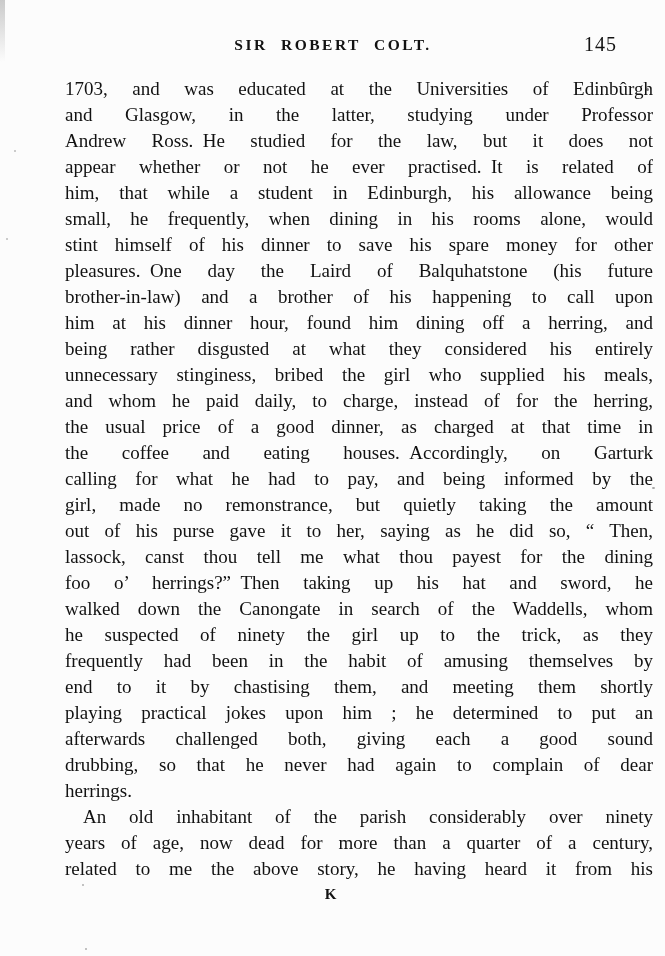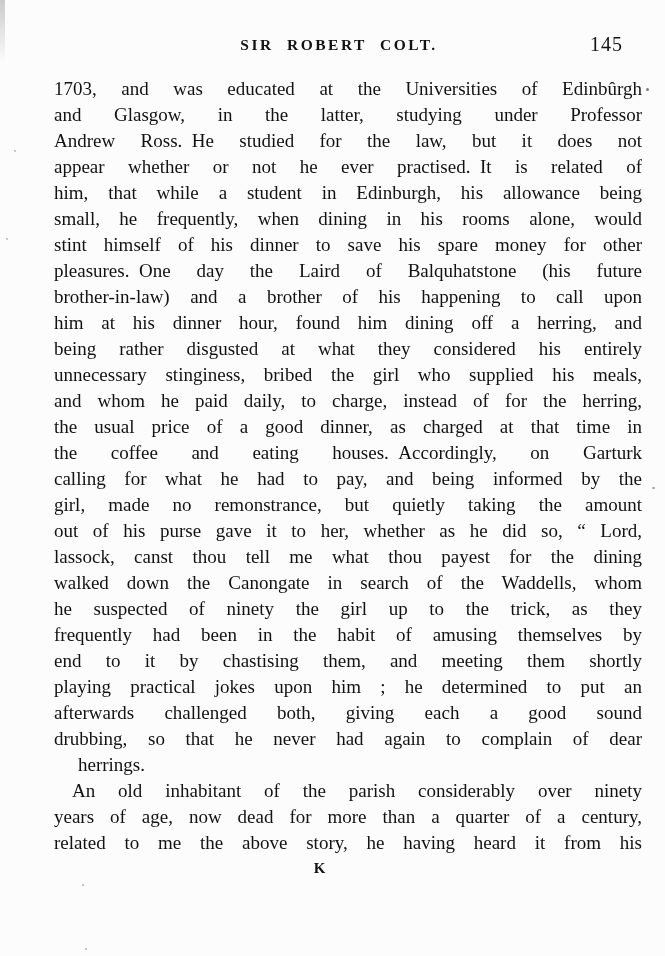--- a/index.html
+++ b/index.html
@@ -22,21 +22,21 @@
     left: 0;
     top: 0;
     width: 5px;
     height: 62px;
     background: linear-gradient(to bottom, #b5b5b5, rgba(255,255,255,0));
     opacity: 0.7;
   }
   .running-head {
     position: absolute;
     top: 33px;
-    left: 45px;
+    left: 39px;
     width: 588px;
     height: 26px;
   }
   .header-title {
     position: absolute;
     left: 0;
     right: 0;
     top: 3px;
     text-align: center;
     font-size: 15.5px;
@@ -48,39 +48,38 @@
     position: absolute;
     right: 10px;
     top: 0;
     font-size: 20px;
     letter-spacing: 1px;
     text-align: right;
   }
   .text-block {
     position: absolute;
     top: 76px;
-    left: 54px;
+    left: 65px;
     width: 588px;
     font-size: 19px;
   }
   .line {
     height: 26px;
     line-height: 26px;
     white-space: nowrap;
     overflow: hidden;
     text-align: justify;
     text-align-last: justify;
   }
   .line.indent {
     text-indent: 18px;
   }
   .line.no-justify {
     text-align: left;
     text-align-last: left;
-    margin-left: 24px;
   }
   .signature {
     margin-top: 4px;
     text-align: center;
     transform: translateX(-28px);
     font-size: 15px;
     font-weight: bold;
     letter-spacing: 1px;
   }
   .speck {
@@ -113,22 +112,23 @@
       <div class="line">pleasures. One day the Laird of Balquhatstone (his future</div>
       <div class="line">brother-in-law) and a brother of his happening to call upon</div>
       <div class="line">him at his dinner hour, found him dining off a herring, and</div>
       <div class="line">being rather disgusted at what they considered his entirely</div>
       <div class="line">unnecessary stinginess, bribed the girl who supplied his meals,</div>
       <div class="line">and whom he paid daily, to charge, instead of for the herring,</div>
       <div class="line">the usual price of a good dinner, as charged at that time in</div>
       <div class="line">the coffee and eating houses. Accordingly, on Garturk</div>
       <div class="line">calling for what he had to pay, and being informed by the</div>
       <div class="line">girl, made no remonstrance, but quietly taking the amount</div>
-      <div class="line">out of his purse gave it to her, whether as he did so, “ Lord,</div>
+      <div class="line">out of his purse gave it to her, saying as he did so, “ Then,</div>
       <div class="line">lassock, canst thou tell me what thou payest for the dining</div>
+      <div class="line">foo o’ herrings?” Then taking up his hat and sword, he</div>
       <div class="line">walked down the Canongate in search of the Waddells, whom</div>
       <div class="line">he suspected of ninety the girl up to the trick, as they</div>
       <div class="line">frequently had been in the habit of amusing themselves by</div>
       <div class="line">end to it by chastising them, and meeting them shortly</div>
       <div class="line">playing practical jokes upon him ; he determined to put an</div>
       <div class="line">afterwards challenged both, giving each a good sound</div>
       <div class="line">drubbing, so that he never had again to complain of dear</div>
       <div class="line no-justify">herrings.</div>
       <div class="line indent">An old inhabitant of the parish considerably over ninety</div>
       <div class="line">years of age, now dead for more than a quarter of a century,</div>

